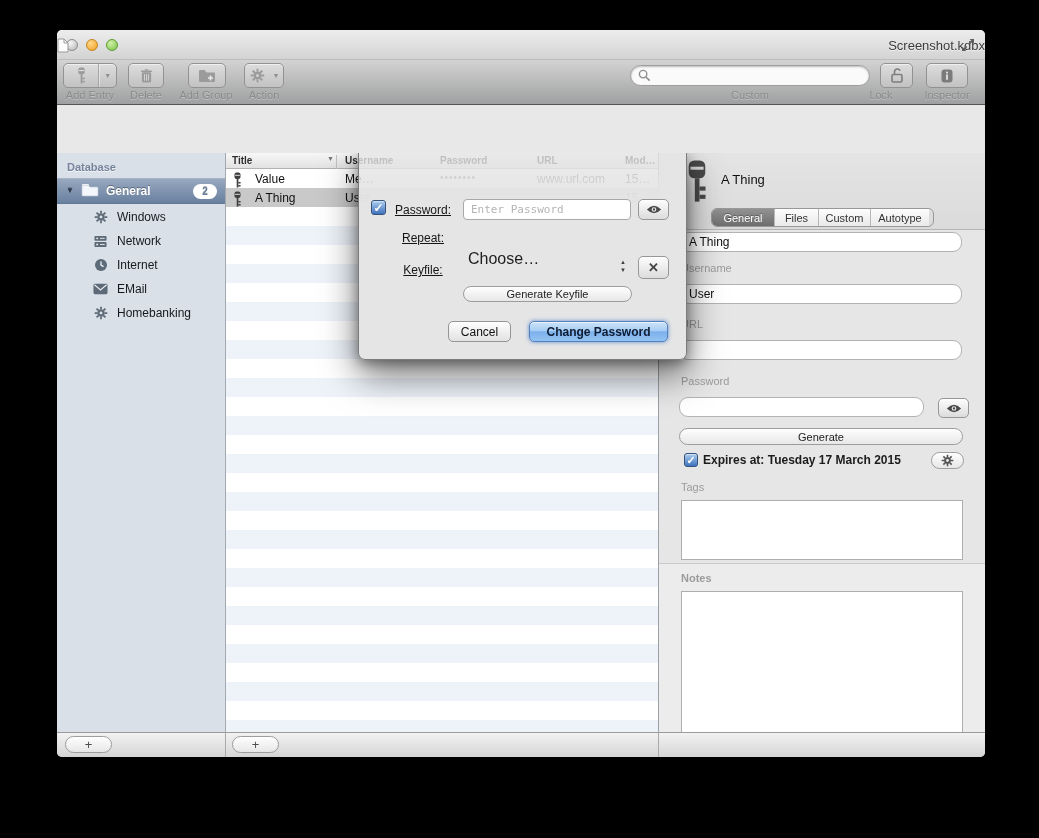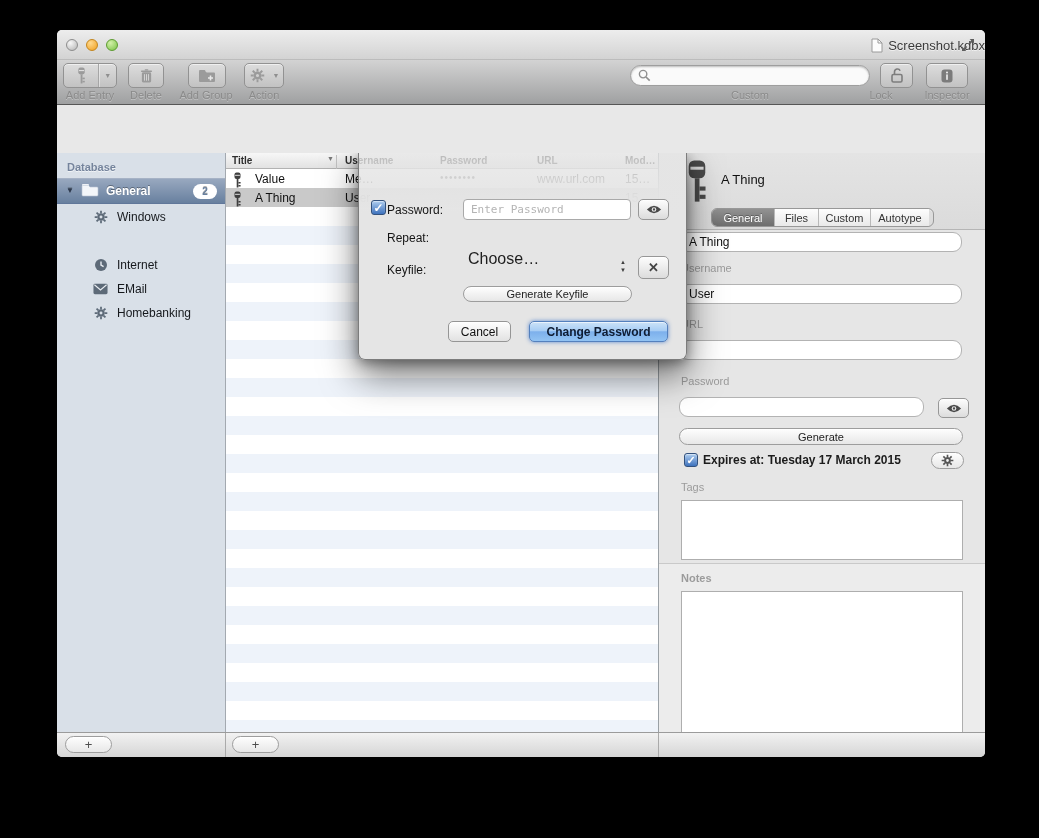--- a/index.html
+++ b/index.html
@@ -13,21 +13,21 @@
 
   
   .titlebar { position:absolute; left:0; top:0; width:100%; height:30px;
               background:linear-gradient(#ededed,#d3d3d3); border-radius:5px 5px 0 0;
               border-bottom:1px solid #bcbcbc; }
   .light { position:absolute; width:12px; height:12px; border-radius:50%; top:9px; }
   .light-close { left:9px;  background:radial-gradient(circle at 35% 30%,#f7f7f7,#b3b3b3); border:1px solid #8d8d8d; }
   .light-min   { left:29px; background:radial-gradient(circle at 35% 30%,#ffd98e,#f0a country12,#ef9f1e); background:radial-gradient(circle at 35% 30%,#ffd98e,#ef9f1e); border:1px solid #c3851c; }
   .light-zoom  { left:49px; background:radial-gradient(circle at 35% 30%,#d3f0a9,#79c245); border:1px solid #5d9c30; }
   .title-wrap { position:absolute; left:0; right:0; top:0; height:30px;
-                display:flex; align-items:center; justify-content:flex-end; gap:5px; }
+                display:flex; align-items:center; justify-content:space-between; gap:5px; }
   .window-title { font-size:13px; color:#3b3b3b; text-shadow:0 1px 0 rgba(255,255,255,.6); }
   .fullscreen-btn { position:absolute; right:8px; top:7px; width:18px; height:16px; }
 
   
   .toolbar { position:absolute; left:0; top:30px; width:100%; height:45px;
              background:linear-gradient(#d3d3d3,#9fa0a1); border-bottom:1px solid #565656; }
   .tb-btn { position:absolute; top:3px; height:25px; border:1px solid #929292; border-radius:5px;
             background:linear-gradient(#dddddd,#c2c2c2); box-shadow:inset 0 1px 0 rgba(255,255,255,.55);
             display:flex; align-items:center; justify-content:center; }
   .tb-split { padding:0; }
@@ -131,21 +131,21 @@
   
   .sheet { position:absolute; left:301px; top:0; width:329px; height:207px; z-index:40;
            background:linear-gradient(rgba(229,229,229,.76) 0px, rgba(229,229,229,.96) 42px, #e5e5e5 60px);
            border:1px solid #7c7c7c; border-top:none; border-radius:0 0 7px 7px;
            box-shadow:0 15px 36px rgba(0,0,0,.55), 0 3px 12px rgba(0,0,0,.35); }
   .checkbox { border-radius:3px; background:linear-gradient(#aecdef,#3e72bd);
               border:1px solid #33527e; box-shadow:inset 0 1px 1px rgba(255,255,255,.5);
               color:#fff; font-weight:bold; display:flex; align-items:center; justify-content:center;
               line-height:1; }
   .sh-check { position:absolute; left:12px; top:47px; width:15px; height:15px; font-size:12px; }
-  .sh-label { position:absolute; width:72px; text-align:left; font-size:12px; color:#151515; }
+  .sh-label { position:absolute; width:72px; text-align:center; font-size:12px; color:#151515;text-decoration:underline; }
   .lbl-pass { left:28px; top:50px; } .lbl-repeat { left:28px; top:78px; } .lbl-keyfile { left:28px; top:110px; }
   .sh-input { position:absolute; left:104px; width:168px; height:21px; border:1px solid #a9a9a9;
               border-radius:4px; background:#fff; padding:0 7px; outline:none;
               font-family:"DejaVu Sans Mono",monospace; font-size:11px; color:#444; }
   .sh-input::placeholder { color:#b4b4b4; }
   .in-pass { top:46px; } .in-repeat { top:74px; }
   .sq-btn { position:absolute; left:279px; width:31px; border:1px solid #979797; border-radius:5px;
             background:linear-gradient(#fdfdfd,#dcdcdc); box-shadow:inset 0 1px 0 rgba(255,255,255,.7);
             display:flex; align-items:center; justify-content:center; }
   .sh-eye { top:46px; height:21px; }
@@ -301,20 +301,32 @@
         <span class="sb-icon">
             <svg width="14" height="14" viewBox="0 0 16 16">
               <g stroke="#5d6a78" stroke-width="2" fill="none">
                 <circle cx="8" cy="8" r="3" stroke-width="2.6"></circle>
                 <path d="M8 .8v3M8 12.2v3M.8 8h3M12.2 8h3M2.9 2.9l2.2 2.2M10.9 10.9l2.2 2.2M13.1 2.9l-2.2 2.2M5.1 10.9l-2.2 2.2"></path>
               </g>
             </svg>
           </span>
         <span>Windows</span>
       </div>
+      <div class="sb-item" style="top:76px">
+        <span class="sb-icon">
+            <svg width="15" height="13" viewBox="0 0 16 14">
+              <rect x="1.5" y="1" width="13" height="5.2" rx="1" fill="#5d6a78"></rect>
+              <rect x="1.5" y="7.6" width="13" height="5.2" rx="1" fill="#5d6a78"></rect>
+              <circle cx="4.4" cy="3.6" r="1" fill="#e9edf2"></circle>
+              <circle cx="4.4" cy="10.2" r="1" fill="#e9edf2"></circle>
+              <path d="M7.5 3.6h5M7.5 10.2h5" stroke="#e9edf2"></path>
+            </svg>
+          </span>
+        <span>Network</span>
+      </div>
       <div class="sb-item" style="top:100px">
         <span class="sb-icon">
             <svg width="14" height="14" viewBox="0 0 14 14">
               <circle cx="7" cy="7" r="6" fill="#5d6a78"></circle>
               <path d="M7 3.4V7l2.6 1.6" stroke="#e9edf2" stroke-width="1.4" fill="none"></path>
             </svg>
           </span>
         <span>Internet</span>
       </div>
       <div class="sb-item" style="top:124px">

